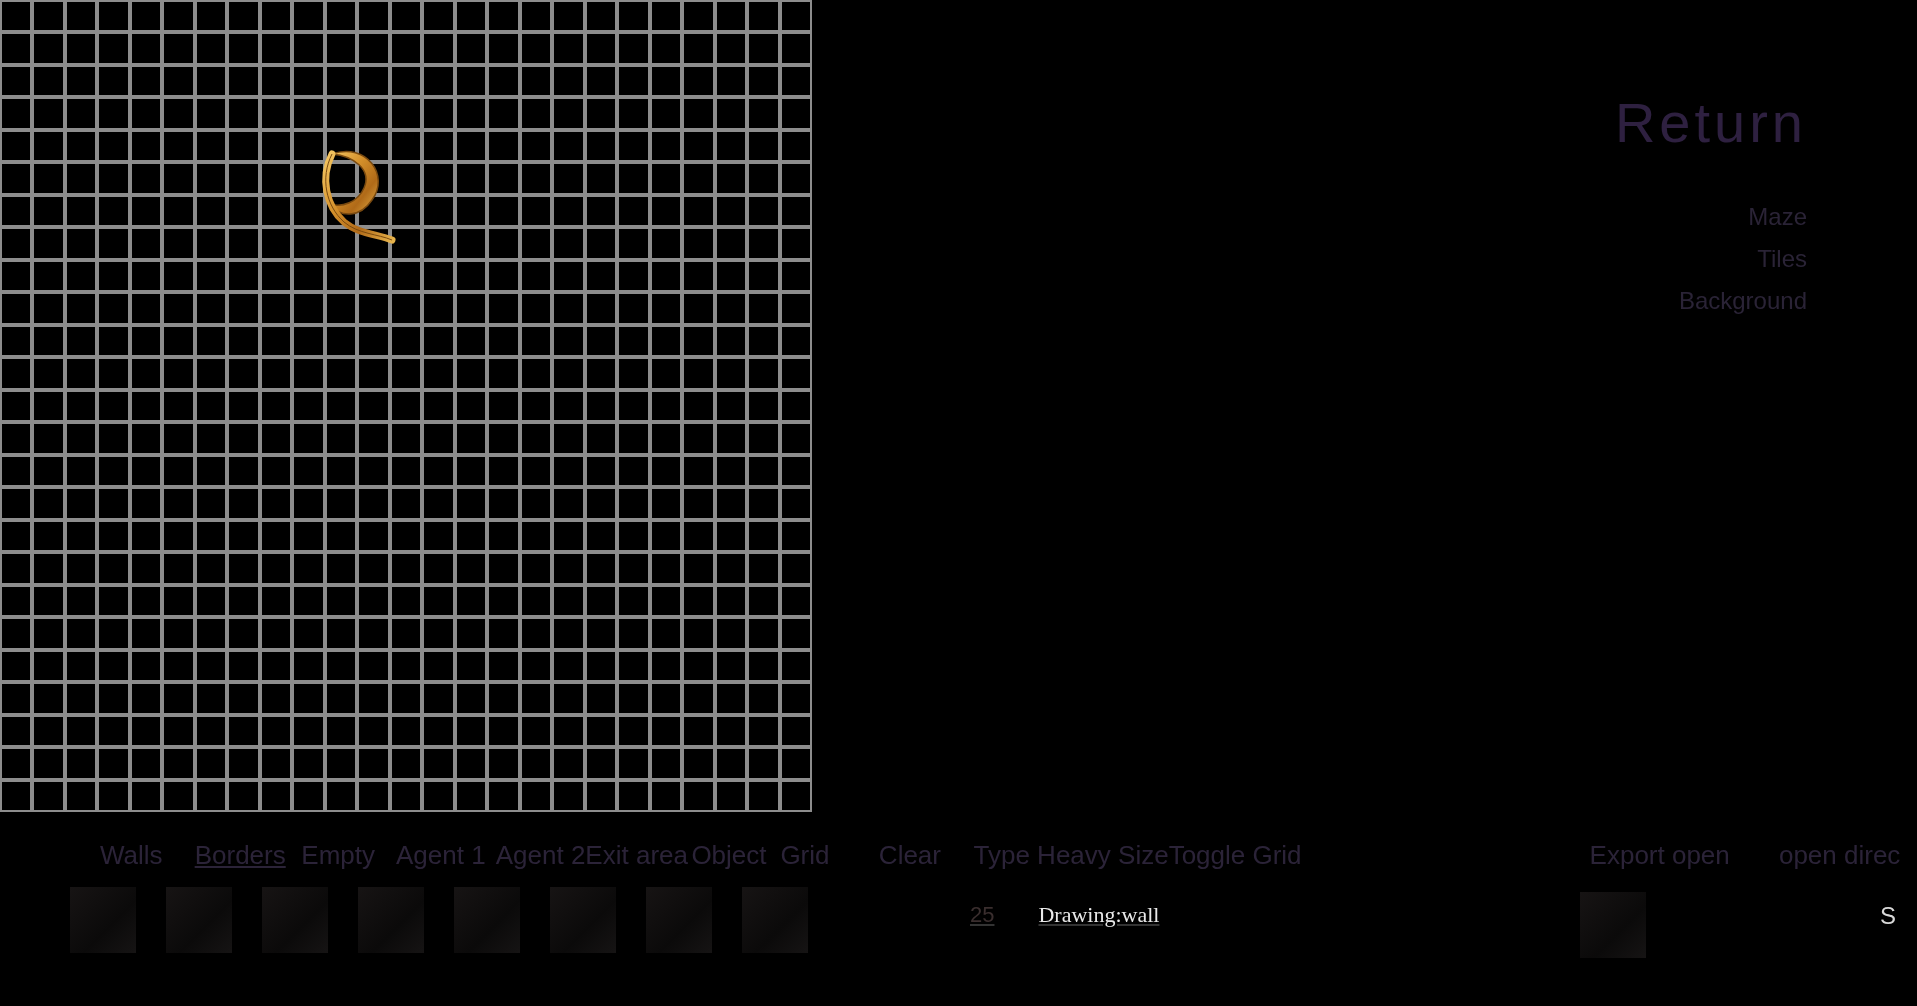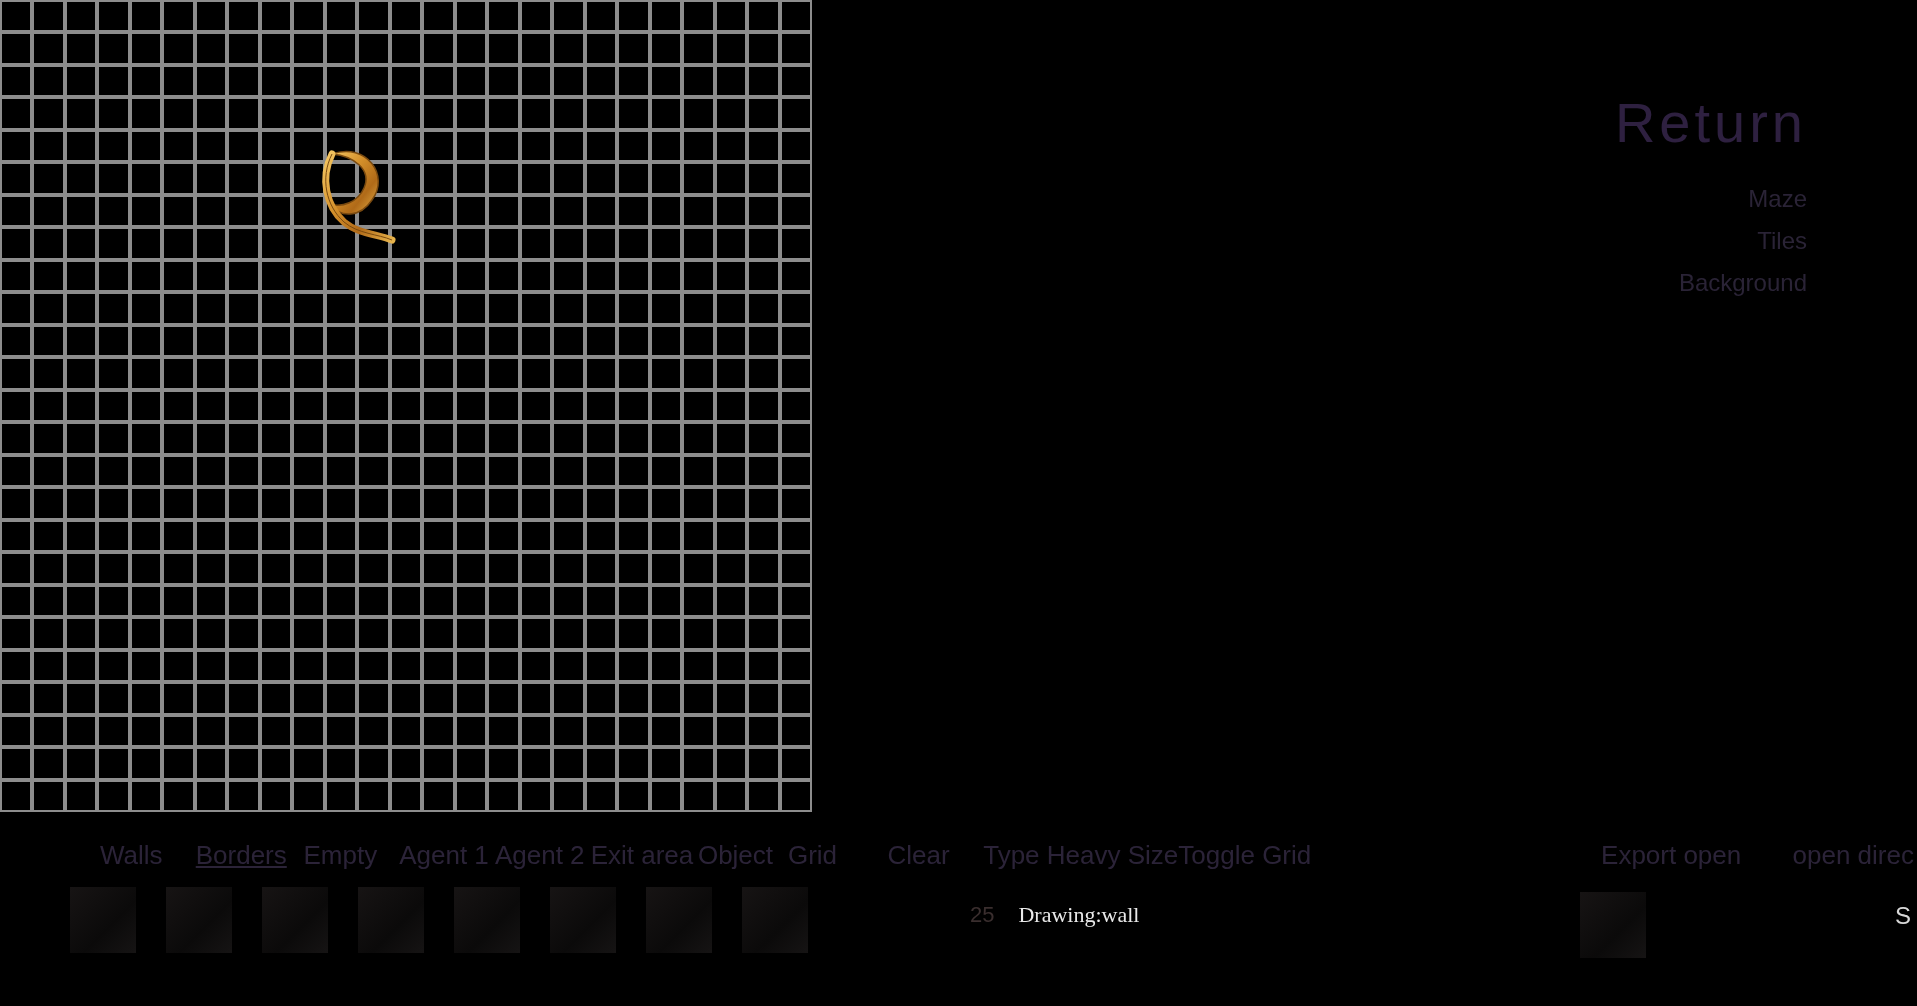--- a/index.html
+++ b/index.html
@@ -49,54 +49,54 @@
   .side-menu {
     position: absolute;
     right: 110px;
     top: 90px;
     text-align: right;
   }
   .side-title {
     font-size: 56px;
     color: #2e2040;
     letter-spacing: 4px;
-    margin-bottom: 30px;
+    margin-bottom: 48px;
   }
   .side-item {
     font-size: 24px;
     color: #2a2336;
     margin: 14px 0;
     cursor: pointer;
   }
 
   
   .bottom-bar {
     position: absolute;
     left: 0;
-    right: 0;
+    right: 15px;
     top: 840px;
     height: 160px;
   }
   .tool-labels {
     display: flex;
     align-items: baseline;
     padding-left: 100px;
     gap: 0;
     font-size: 26px;
     color: #2b2338;
   }
   .tool-label {
     cursor: pointer;
     white-space: nowrap;
   }
   .lbl-walls   { width: 100px; }
   .lbl-borders { width: 100px; text-decoration: underline; }
   .lbl-empty   { width: 100px; margin-left: 12px; }
   .lbl-agent1  { width: 100px; }
-  .lbl-agent2  { width: 100px; }
+  .lbl-agent2  { width: 100px; text-align: right; }
   .lbl-exit    { width: 112px; }
   .lbl-object  { width: 94px; }
   .lbl-heavy   { width: 104px; }
   .lbl-clear   { width: 100px; }
   .lbl-tgs     { width: 200px; }
   .lbl-toggle  { width: 170px; }
   .lbl-export  { margin-left: 260px; width: 200px; }
   .lbl-opendir { width: 130px; }
 
   .tool-thumbs {
@@ -112,22 +112,23 @@
     background: linear-gradient(135deg, #171414 0%, #0b0a0a 60%, #161414 100%);
     cursor: pointer;
   }
 
   .gridsize-row {
     position: absolute;
     left: 970px;
     top: 62px;
     display: flex;
     align-items: center;
-    gap: 24px;
+    gap: 44px;
     font-size: 22px;
+    text-decoration: underline;
   }
   .gridsize-val {
     color: #3a2e2e;
     font-size: 22px;
   }
   .drawing-status {
     color: #e9e9e9;
     font-family: "Comic Sans MS", cursive;
   }
 

